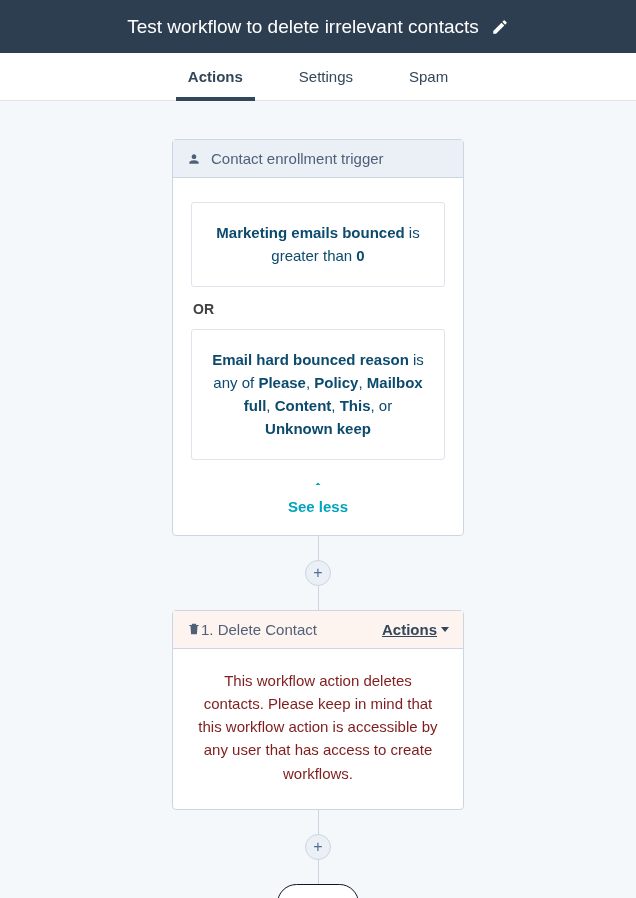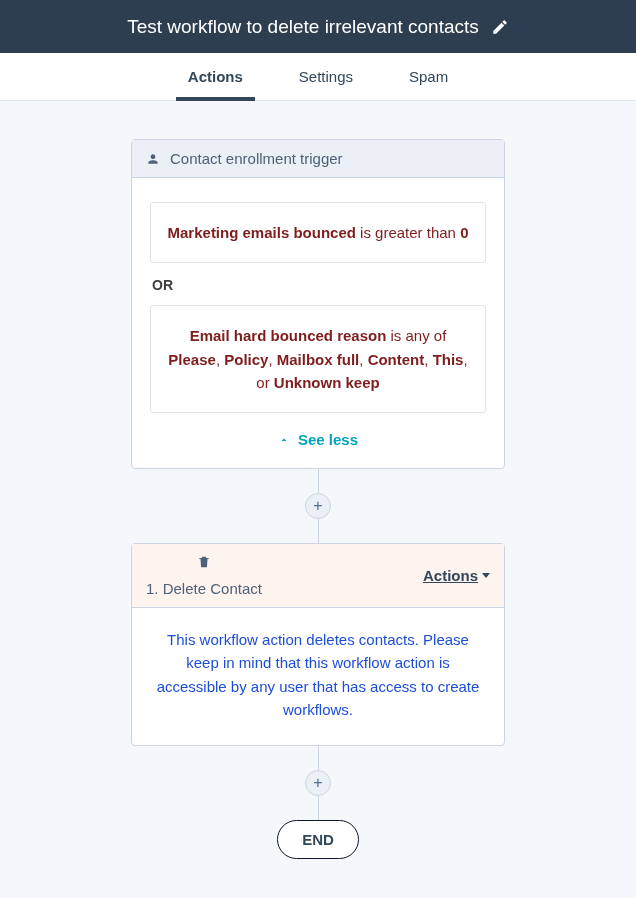--- a/index.html
+++ b/index.html
@@ -58,21 +58,21 @@
     height: 4px;
     background: #33475b;
   }
   .canvas {
     display: flex;
     flex-direction: column;
     align-items: center;
     padding-top: 38px;
   }
   .card {
-    width: 374px;
+    width: 292px;
     background: #fff;
     border: 1px solid #cbd6e2;
     border-radius: 4px;
   }
   .card-header {
     background: #eaf0f6;
     border-bottom: 1px solid #cbd6e2;
     padding: 10px 14px;
     display: flex;
     align-items: center;
@@ -80,52 +80,51 @@
     color: #516079;
     font-size: 15px;
   }
   .card-header.delete {
     background: #fdf3ef;
     justify-content: space-between;
   }
   .card-header-left {
     display: flex;
     align-items: center;
-    gap: 10px;
-    flex-direction: column;
   }
   .card-body {
     padding: 24px 18px 20px 18px;
   }
   .criteria-box {
     border: 1px solid #dfe3eb;
     border-radius: 3px;
     padding: 18px 16px;
     text-align: center;
-    color: #7f1d1d;
+    color: #0c4a6e;
     font-size: 15px;
     line-height: 1.55;
   }
   .criteria-box .bold { font-weight: 700; }
   .or-label {
     font-weight: 700;
     font-size: 14px;
     color: #404040;
     margin: 14px 0 12px 2px;
   }
   .see-less {
     display: flex;
     align-items: center;
     justify-content: center;
     gap: 8px;
     color: #00a4bd;
     font-weight: 600;
     font-size: 15px;
     margin-top: 18px;
     cursor: pointer;
+    flex-direction: column;
   }
   .connector {
     width: 1px;
     height: 24px;
     background: #cbd6e2;
   }
   .connector.long { height: 24px; }
   .plus-btn {
     width: 26px;
     height: 26px;
@@ -145,21 +144,21 @@
     font-size: 15px;
     text-decoration: underline;
     display: flex;
     align-items: center;
     gap: 4px;
     cursor: pointer;
   }
   .delete-body {
     padding: 20px 22px 24px 22px;
     text-align: center;
-    color: #1d4ed8;
+    color: #7f1d1d;
     font-size: 15px;
     line-height: 1.55;
   }
   .end-pill {
     padding: 10px 24px;
     border: 1px solid #0f172a;
     color: #33475b;
     font-weight: 700;
     font-size: 15px;
     border-radius: 999px;

